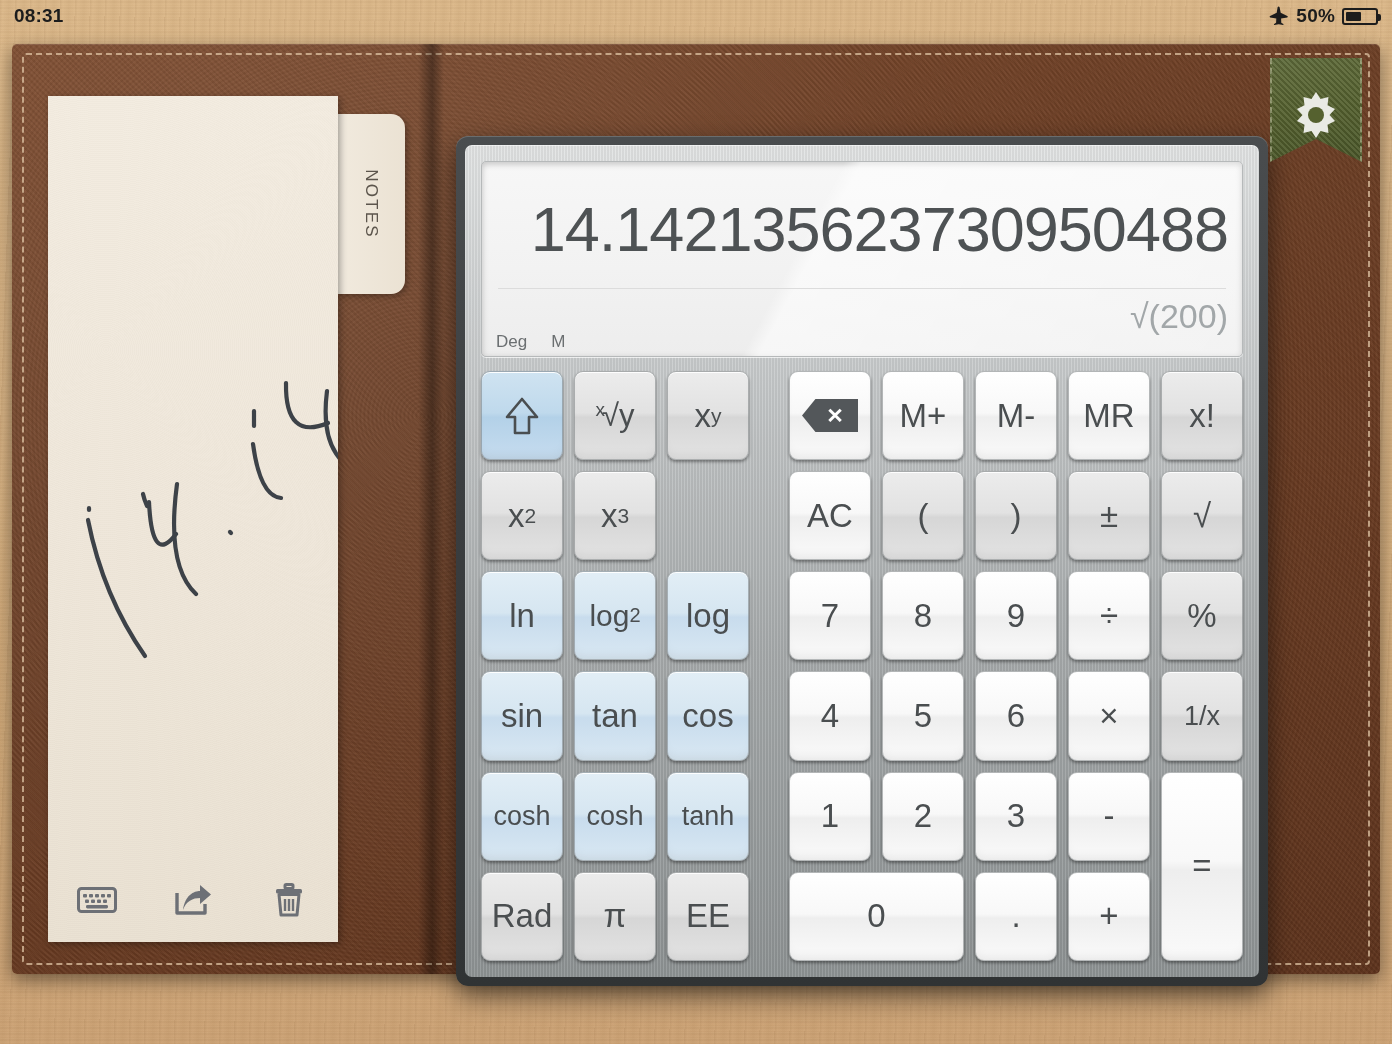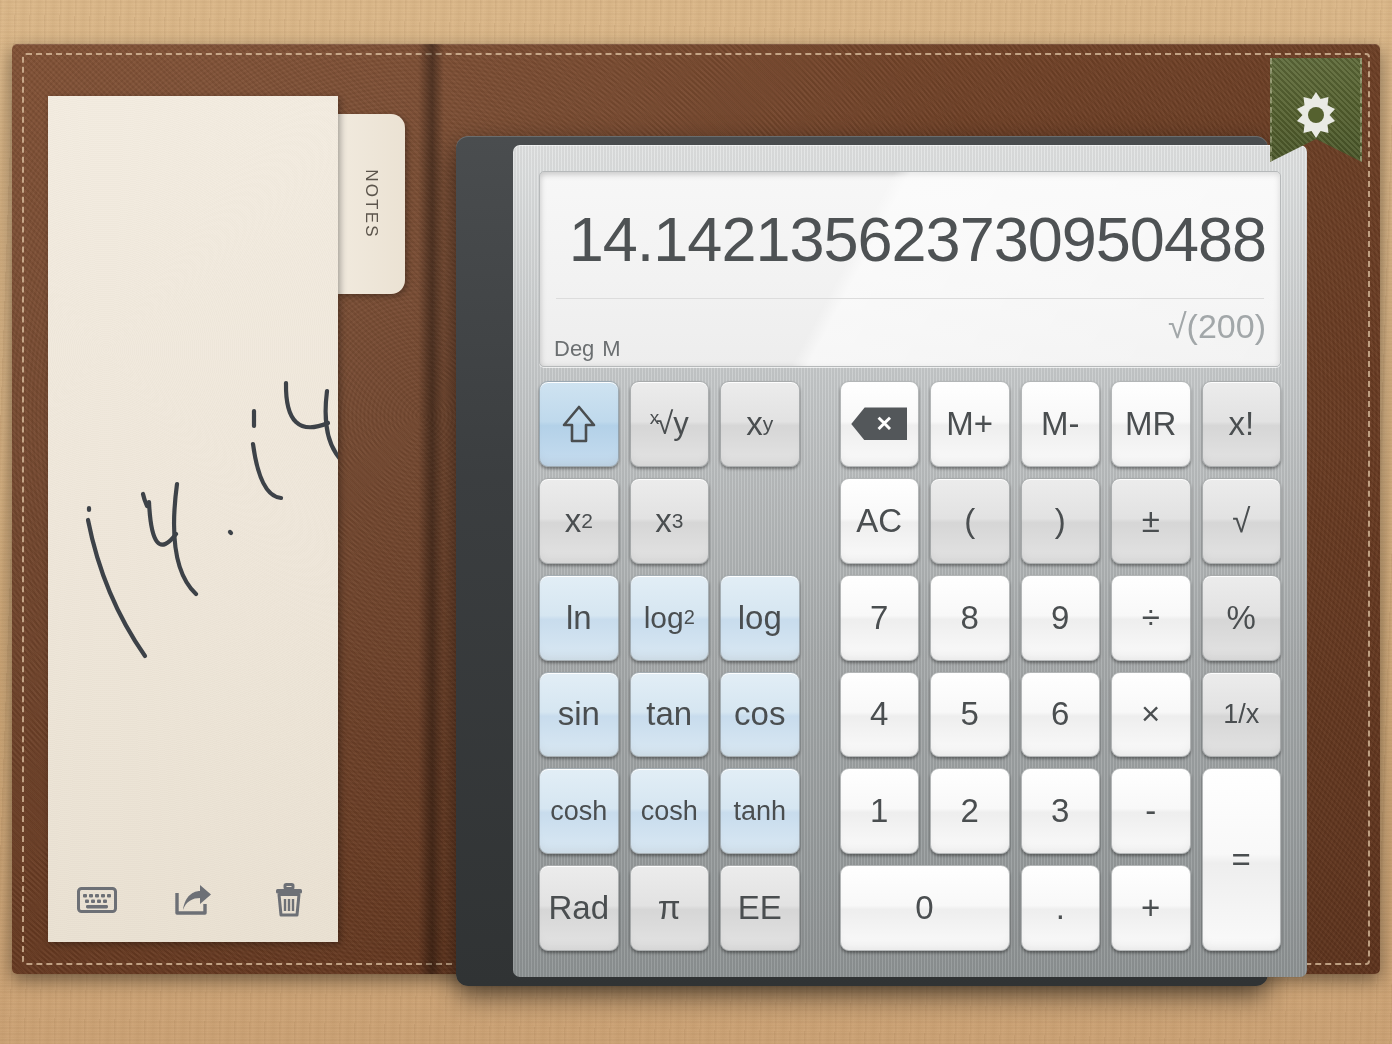--- a/index.html
+++ b/index.html
@@ -147,22 +147,22 @@
     box-shadow: 0 10px 26px rgba(0,0,0,0.55), inset 0 1px 0 rgba(255,255,255,0.18);
   }
   #calc-inner {
     position: relative; width: 100%; height: 100%;
     border-radius: 7px;
     background:
       repeating-linear-gradient(90deg,
         rgba(255,255,255,0.09) 0 1px, rgba(0,0,0,0.05) 1px 3px),
       linear-gradient(180deg, #e2e4e4 0%, #c7cacb 28%, #a6aaab 62%, #8e9394 100%);
     box-shadow: inset 0 1px 0 rgba(255,255,255,0.55);
-    padding: 26px;
-    display: flex; flex-direction: column; margin-left: 48px;
+    padding: 16px;
+    display: flex; flex-direction: column;
   }
 
   
   #display {
     position: relative;
     height: 196px;
     border-radius: 5px;
     background: linear-gradient(180deg, #f7f7f7 0%, #f2f2f2 55%, #ededed 100%);
     border: 1px solid #b6b9ba;
     box-shadow: inset 0 2px 6px rgba(0,0,0,0.22), 0 1px 0 rgba(255,255,255,0.7);
@@ -193,22 +193,22 @@
   #display-expr {
     position: relative; z-index: 2;
     text-align: right;
     font-size: 34px;
     color: #a2a7a9;
     line-height: 46px;
     white-space: nowrap;
   }
   #display-flags {
     position: absolute; z-index: 3; left: 14px; bottom: 4px;
-    display: flex; gap: 8px;
-    font-size: 22px; color: #6b6f71;
+    display: flex; gap: 24px;
+    font-size: 17px; color: #6b6f71;
   }
 
   
   #keypad {
     flex: 1;
     display: grid;
     grid-template-columns: repeat(3, 1fr) 18px repeat(5, 1fr);
     grid-template-rows: repeat(6, 1fr);
     gap: 11px;
     margin-top: 14px;
@@ -264,20 +264,32 @@
     display: flex; align-items: center; justify-content: center;
     color: #fff; font-size: 21px; font-weight: bold;
     padding-left: 10px;
   }
 </style>
 </head>
 <body>
 
 <div id="root">
 
+  <div id="statusbar">
+    <span>08:31</span>
+    <span class="right">
+      <svg width="22" height="20" viewBox="0 0 22 20">
+        <path d="M10.6 1.2c.5-1.1 1.6-1.1 2 0l1.1 5.5 6.6 3.4c.6.3.6 1 0 1.3l-6.2 1 .2 4.4 2 1.3c.4.3.3 1-.2 1l-4.4-.9-4.4.9c-.5 0-.6-.7-.2-1l2-1.3.2-4.4-6.2-1c-.6-.3-.6-1 0-1.3l6.6-3.4z" fill="#1c1c1c"></path>
+      </svg>
+      <span>50%</span>
+      <span class="batt">
+          <i></i>
+        </span>
+    </span>
+  </div>
 
   <div id="portfolio">
     <div class="spine"></div>
 
     <div id="notes-pane">
 
       <div id="notes-tab">
         <span>NOTES</span>
       </div>
 

